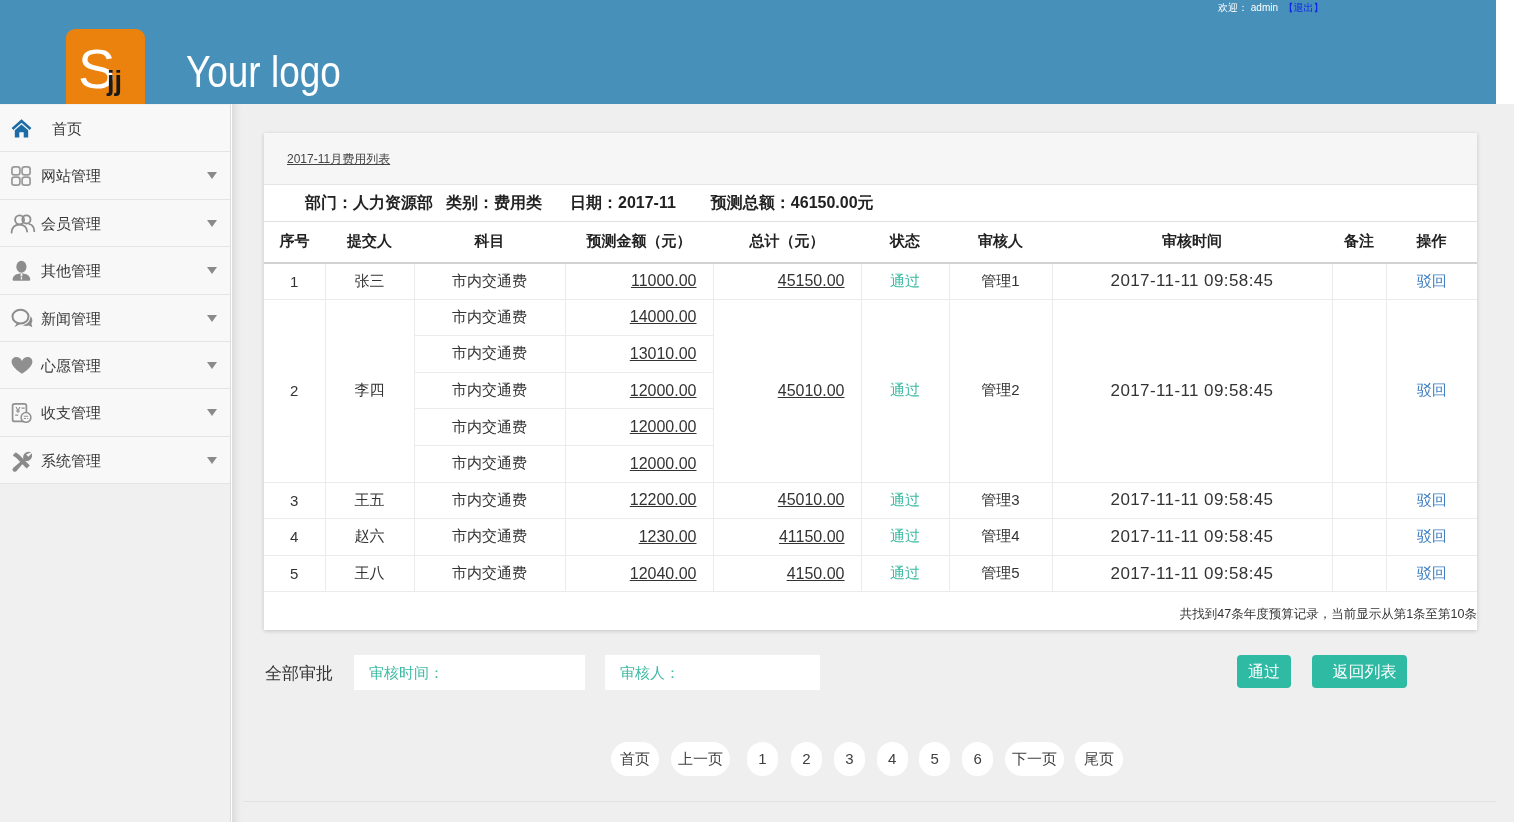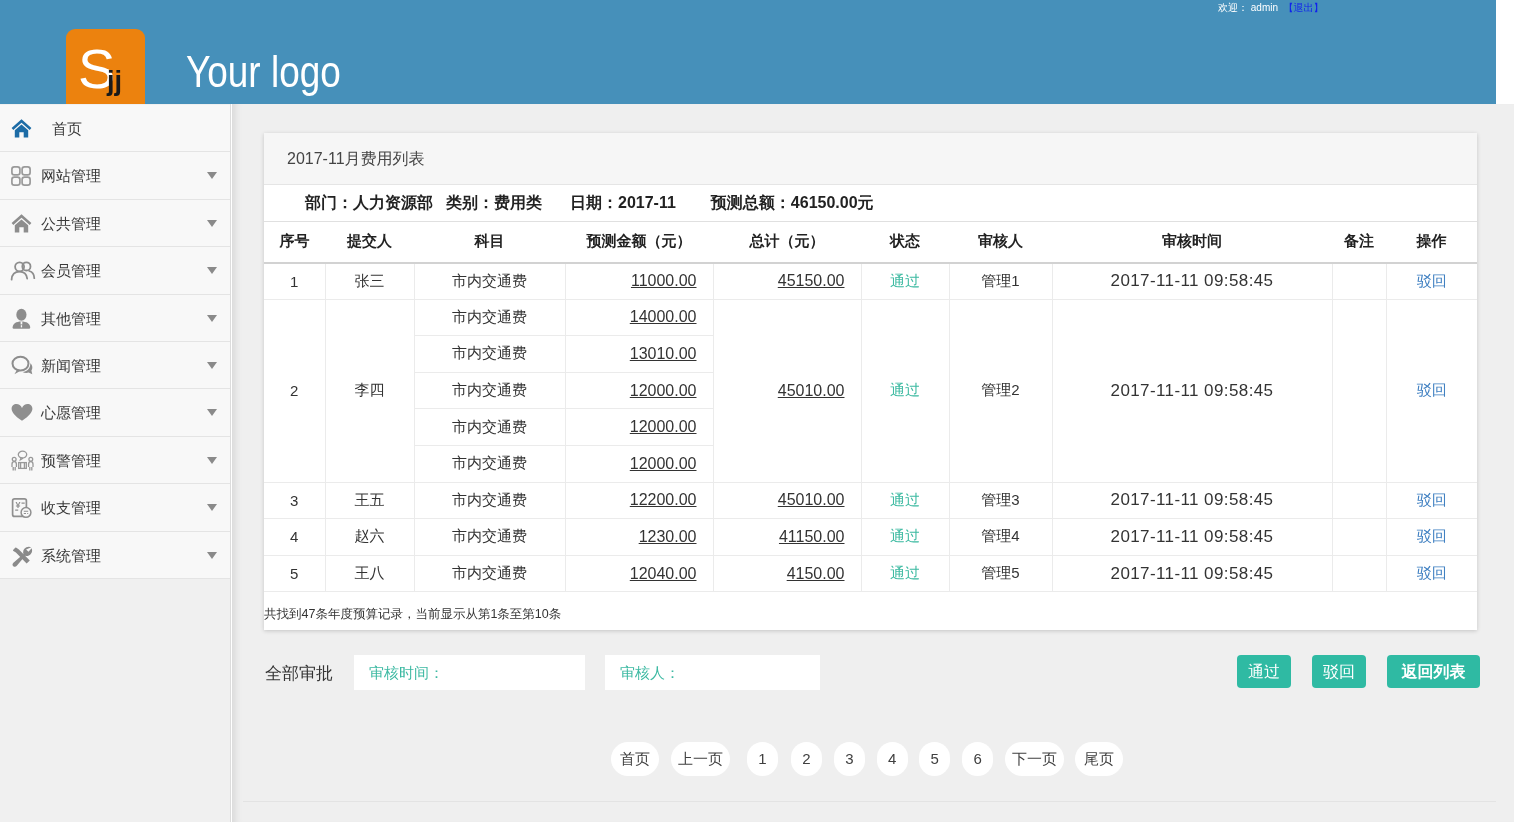--- a/index.html
+++ b/index.html
@@ -11,40 +11,40 @@
 #yourlogo { position:absolute; left:186px; top:47px; color:#fff; font-size:44px; font-weight:300; transform:scaleX(0.84); transform-origin:left top; }
 #welcome { position:absolute; left:1218px; top:1px; font-size:10px; color:#fff; }
 #welcome a { color:#1021ee; text-decoration:none; }
 #sidebar { position:absolute; left:0; top:104px; padding-top:1px; width:231px; height:718px; background:#f0f0f0; border-right:1px solid #dcdcdc; }
 .mi { position:relative; height:47.4px; line-height:47px; border-bottom:1px solid #e4e4e4; background:#f8f8f8; color:#3a3a3a; font-size:15px; }
 .mi .txt { position:absolute; left:41px; top:0; }
 .mi svg { position:absolute; left:10px; top:13px; }
 .mi .arr { position:absolute; left:207px; top:20px; width:0; height:0; border-left:5.5px solid transparent; border-right:5.5px solid transparent; border-top:7px solid #8a8a8a; }
 #main { position:absolute; left:232px; top:104px; width:1282px; height:718px; background:#efefef; box-shadow:inset 9px 0 9px -7px rgba(0,0,0,0.12); }
 #panel { position:absolute; left:264px; top:133px; width:1213px; background:#fff; box-shadow:0 1px 4px rgba(0,0,0,0.18); }
-#ptitle { height:52px; line-height:52px; background:#f6f6f6; border-bottom:1px solid #e5e5e5; font-size:16px; color:#444; padding-left:23px; }
+#ptitle { height:52px; line-height:52px; background:#f6f6f6; border-bottom:1px solid #e5e5e5; font-size:12px; color:#444; padding-left:23px;text-decoration:underline; }
 #pinfo { height:36px; line-height:36px; font-size:16px; font-weight:bold; color:#222; padding-left:41px; }
 #pinfo span.g1 { margin-right:13px; } #pinfo span.g2 { margin-right:28px; } #pinfo span.g3 { margin-right:35px; }
 table { border-collapse:collapse; width:1213px; table-layout:fixed; }
 th { height:41px; font-size:15px; color:#222; border-top:1px solid #e0e0e0; border-bottom:2px solid #d2d2d2; font-weight:bold; }
 td { height:36.6px; border:1px solid #ebebeb; font-size:15px; color:#333; text-align:center; }
 td.num { text-align:right; padding-right:16px; font-size:16px;text-decoration:underline; } td.time { font-size:17px; letter-spacing:0.4px; }
 td.first { border-left:none; }
 td.last { border-right:none; }
-tr.foot td { border:none; text-align:left; padding-top:7px; font-size:12.5px; height:38px; color:#333; }
+tr.foot td { border:none; text-align:right; padding-top:7px; font-size:12.5px; height:38px; color:#333; }
 .ok { color:#3cbaa1; }
 .rej { color:#4181c2; }
 #approve { position:absolute; left:265px; top:662px; font-size:17px; color:#333; }
 .inp { position:absolute; top:655px; height:35px; background:#fff; font-size:15px; color:#3cb9a2; line-height:35px; padding-left:15px; }
 #inp1 { left:354px; width:231px; }
 #inp2 { left:605px; width:215px; }
 .btn { position:absolute; top:655px; height:33px; line-height:33px; background:#2fbaa3; color:#fff; font-size:16px; text-align:center; border-radius:4px; }
 #btn1 { left:1237px; width:54px; }
 #btn2 { left:1312px; width:54px; }
-#btn3 { left:1387px; width:93px;font-weight:bold; }
+#btn3 { left:1322px; width:85px; }
 .pg { position:absolute; top:742px; height:34px; line-height:34px; background:#fff; border-radius:17px; text-align:center; font-size:15px; color:#404040; }
 #footline { position:absolute; left:243px; top:801px; width:1253px; height:0; border-top:1px solid #e3e3e3; }
 </style>
 </head>
 <body>
 <div id="header">
   <div id="logo">
       <span class="s">S</span>
       <span class="jj">jj</span>
     </div>
@@ -65,28 +65,20 @@
           <rect x="1.9" y="1.9" width="8" height="8" rx="2.4"></rect>
           <rect x="12.1" y="1.9" width="8" height="8" rx="2.4"></rect>
           <rect x="1.9" y="12.1" width="8" height="8" rx="2.4"></rect>
           <rect x="12.1" y="12.1" width="8" height="8" rx="2.4"></rect>
         </g>
       </svg>
       <span class="txt">网站管理</span>
       <span class="arr"></span>
     </div>
   <div class="mi">
-      <svg width="23" height="21" viewBox="0 0 23 21">
-        <path d="M11.5 1.2 L1.6 9.9 L3.3 11.9 L11.5 4.7 L19.7 11.9 L21.4 9.9 Z" fill="#8d8d8d"></path>
-        <path d="M11.5 6.4 L4.8 12.3 V19.6 H9.3 V14.3 H13.7 V19.6 H18.2 V12.3 Z" fill="#8d8d8d"></path>
-      </svg>
-      <span class="txt">公共管理</span>
-      <span class="arr"></span>
-    </div>
-  <div class="mi">
       <svg width="26" height="22" viewBox="0 0 26 22">
         <g fill="none" stroke="#8d8d8d" stroke-width="1.8" stroke-linecap="round">
           <circle cx="9.6" cy="6.8" r="4.5"></circle>
           <circle cx="16.4" cy="6.4" r="4.1"></circle>
           <path d="M1.6 19.6 C1.9 14 5.3 11.6 9.6 11.6 C13.9 11.6 16.6 13.8 17.2 18.6"></path>
           <path d="M19.2 11 C22.3 11.9 24.2 14.5 24.3 18.2"></path>
         </g>
       </svg>
       <span class="txt">会员管理</span>
       <span class="arr"></span>
@@ -108,37 +100,20 @@
         <path d="M20.3 8.2 C22.8 10.2 22.8 13.6 21.4 15.5 L22.3 19.2 L18.6 17.6 C16.5 18.3 14.2 18 12.6 16.9 C16.8 16.6 20.6 13.3 20.3 8.2 Z" fill="#8d8d8d"></path>
       </svg>
       <span class="txt">新闻管理</span>
       <span class="arr"></span>
     </div>
   <div class="mi">
       <svg width="24" height="20" viewBox="0 0 24 20">
         <path d="M12 18.8 C4.9 14 1.6 10 1.6 6.7 C1.6 3.9 3.8 1.9 6.4 1.9 C8.7 1.9 11 3.5 12 5.9 C13 3.5 15.3 1.9 17.6 1.9 C20.2 1.9 22.4 3.9 22.4 6.7 C22.4 10 19.1 14 12 18.8 Z" fill="#8f8f8f"></path>
       </svg>
       <span class="txt">心愿管理</span>
-      <span class="arr"></span>
-    </div>
-  <div class="mi">
-      <svg width="25" height="23" viewBox="0 0 25 23">
-        <g fill="none" stroke="#989898" stroke-width="1.3">
-          <ellipse cx="12.5" cy="4.6" rx="4.2" ry="3.4"></ellipse>
-          <path d="M11 8 l-0.6 1.8 L13 8.2"></path>
-          <circle cx="4.2" cy="9.2" r="1.9"></circle>
-          <path d="M2 17 v-2.8 c0-1.6 1-2.5 2.2-2.5 s2.2 0.9 2.2 2.5 V17"></path>
-          <circle cx="20.8" cy="9.2" r="1.9"></circle>
-          <path d="M18.6 17 v-2.8 c0-1.6 1-2.5 2.2-2.5 s2.2 0.9 2.2 2.5 V17"></path>
-          <rect x="8.7" y="12.6" width="7.6" height="5.8"></rect>
-          <path d="M10.6 12.6 v5.8 M14.4 12.6 v5.8"></path>
-          <path d="M3.2 17 v3.4 M5.2 17 v3.4 M19.8 17 v3.4 M21.8 17 v3.4"></path>
-        </g>
-      </svg>
-      <span class="txt">预警管理</span>
       <span class="arr"></span>
     </div>
   <div class="mi">
       <svg width="23" height="22" viewBox="0 0 23 22">
         <rect x="2.6" y="1.8" width="13.8" height="17.6" rx="2" fill="none" stroke="#909090" stroke-width="1.7"></rect>
         <text x="8" y="10.6" font-size="9" font-weight="bold" fill="#909090" text-anchor="middle" font-family="sans-serif">¥</text>
         <path d="M11.5 6.2 h3.2 M5.2 13.2 h3" stroke="#909090" stroke-width="1.3"></path>
         <circle cx="16" cy="15.4" r="4.9" fill="#f8f8f8" stroke="#909090" stroke-width="1.5"></circle>
         <path d="M13.8 14.3 h4.4 M13.8 16.5 h2.2 M17.2 16.5 h1" stroke="#909090" stroke-width="1.1"></path>
       </svg>

